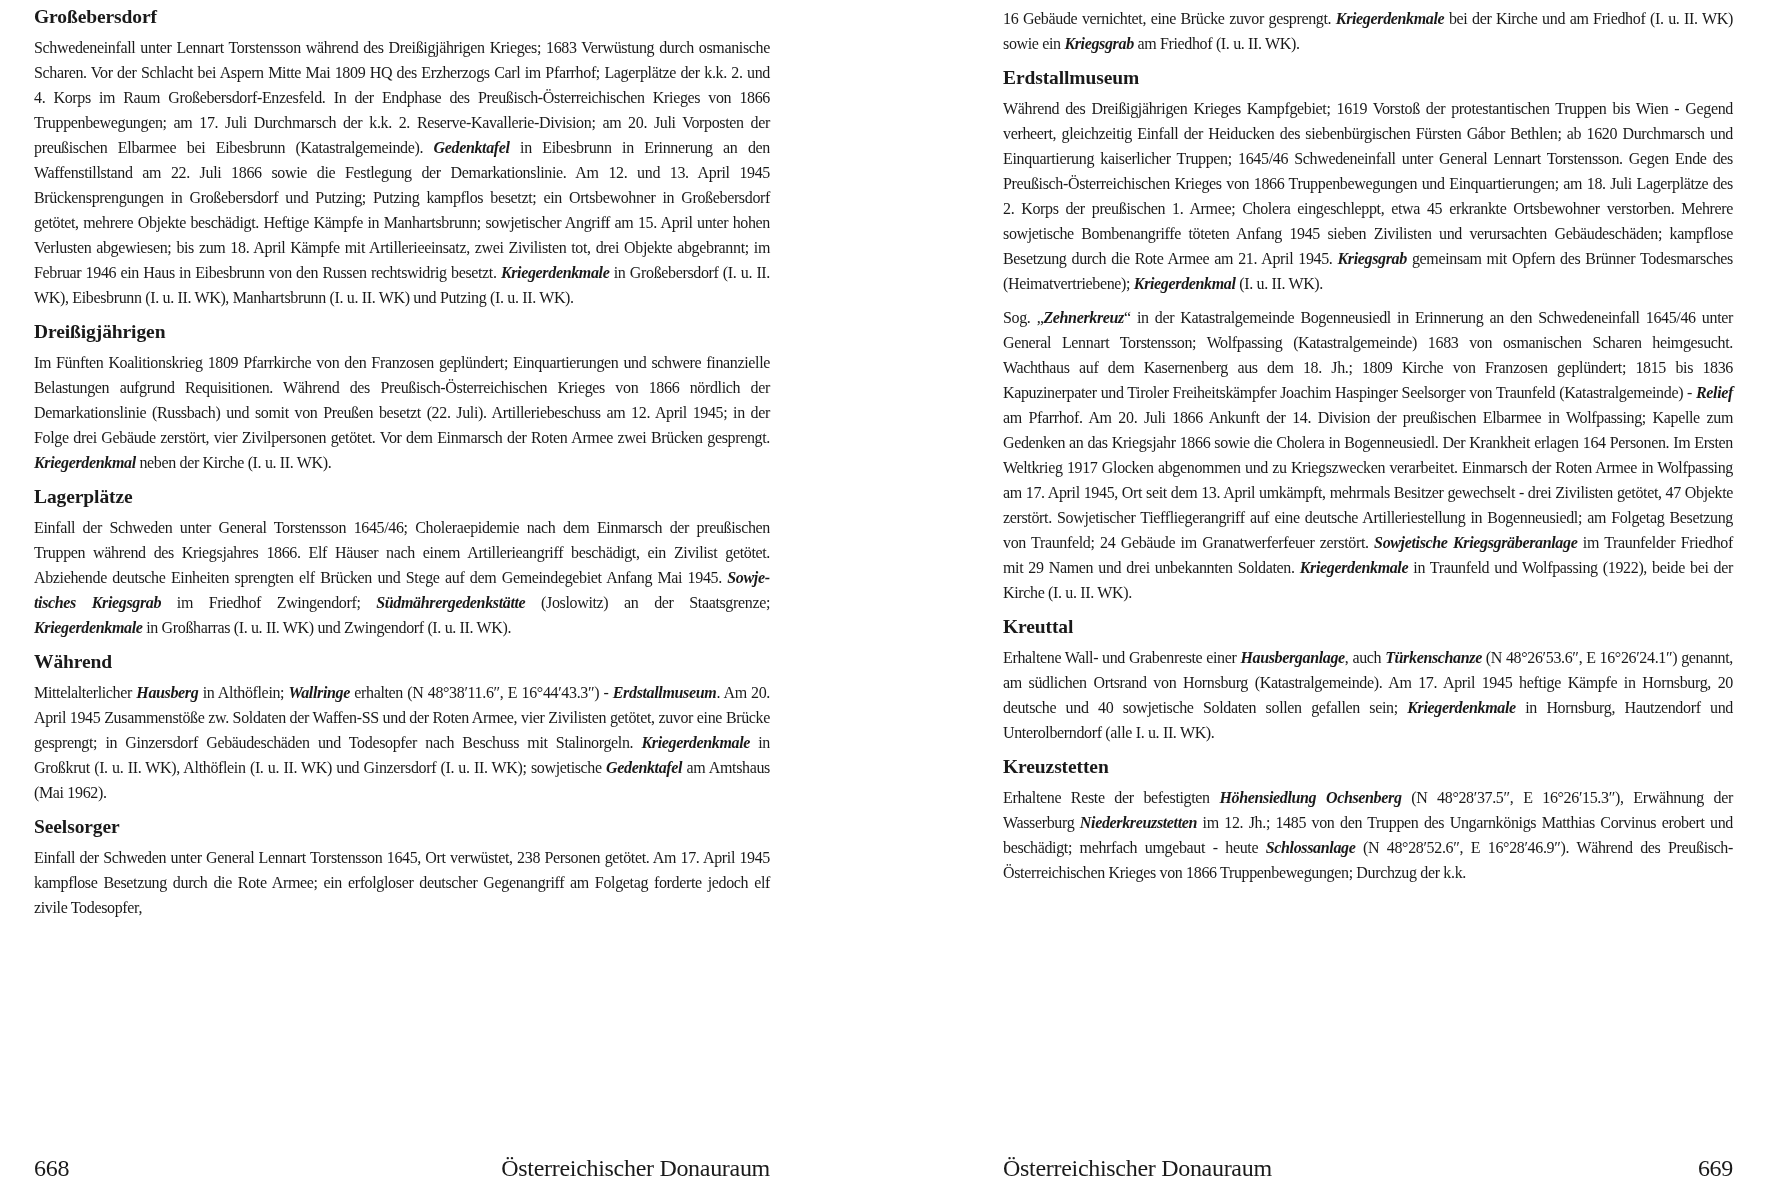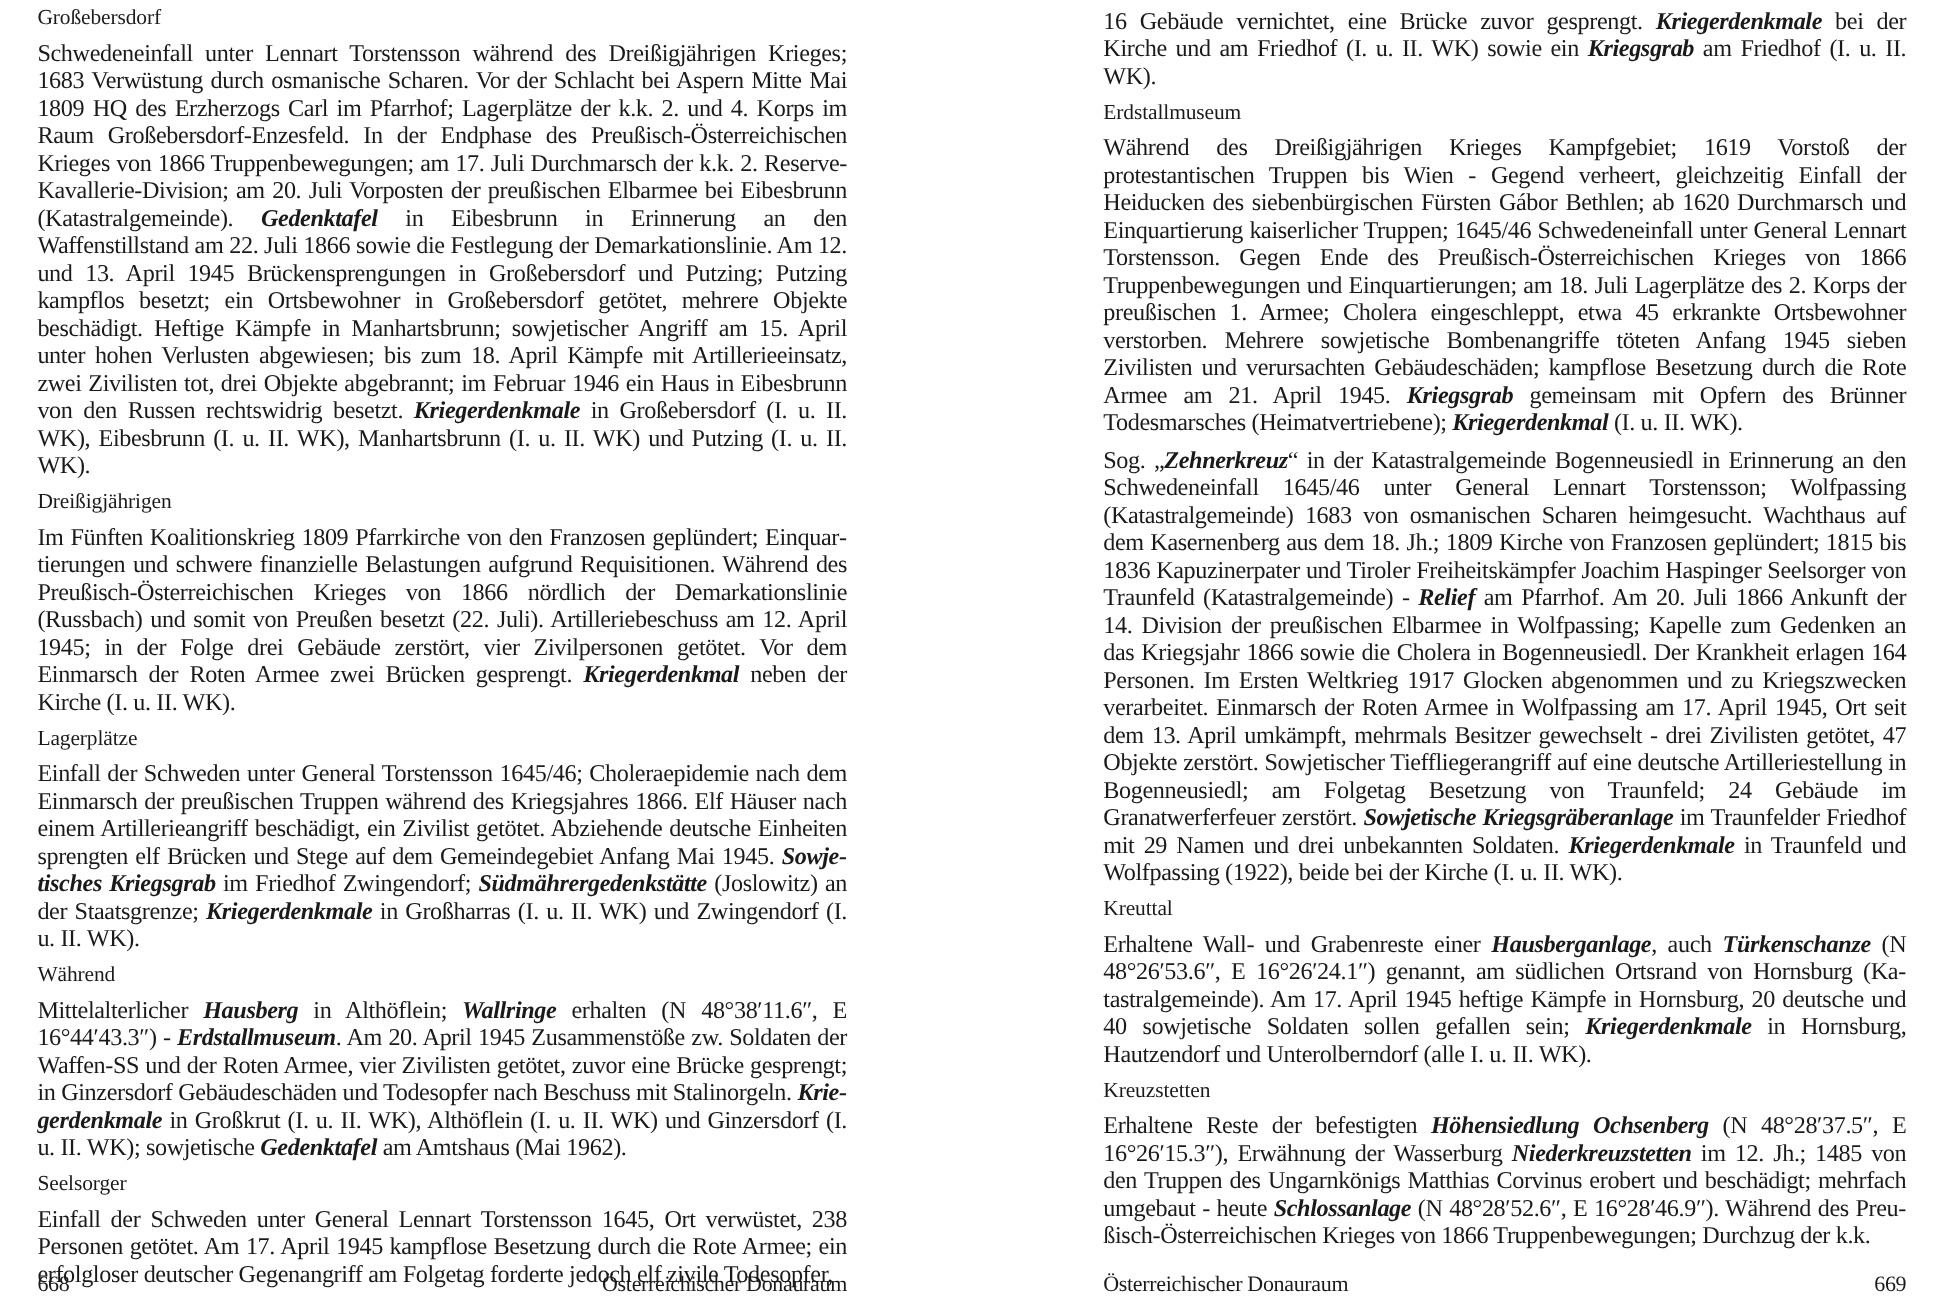--- a/index.html
+++ b/index.html
@@ -11,33 +11,33 @@
   .page {
     position: absolute; top: 0; height: 1187px;
   }
   #page-left { left: 34px; width: 736px; }
   #page-right { left: 1003px; width: 730px; }
   .column {
     position: absolute; top: 4px; left: 0; right: 0;
   }
   .entry { margin: 0 0 9px 0; }
   .entry-title {
-    font-weight: normal; font-size: 19.5px; line-height: 25px; margin: 0 0 6px 0;
+    font-weight: bold; font-size: 19.5px; line-height: 25px; margin: 0 0 6px 0;
     letter-spacing: -0.1px;
   }
   .entry-body {
-    font-size: 22px; line-height: 25px; margin: 0;
+    font-size: 16px; line-height: 25px; margin: 0;
     text-align: justify; hyphens: manual;
     letter-spacing: -0.35px;
   }
   .continuation .entry-body { margin-top: 2px; }
   .em { font-weight: bold; font-style: italic; }
   .footer {
     position: absolute; top: 1156px; left: 0; right: 0;
-    font-size: 20px; line-height: 25px;
+    font-size: 24px; line-height: 25px;
     display: flex; justify-content: space-between;
     letter-spacing: -0.3px;
   }
 </style>
 </head>
 <body>
 
 <div class="page" id="page-left">
   <div class="column">
       <div class="entry">

